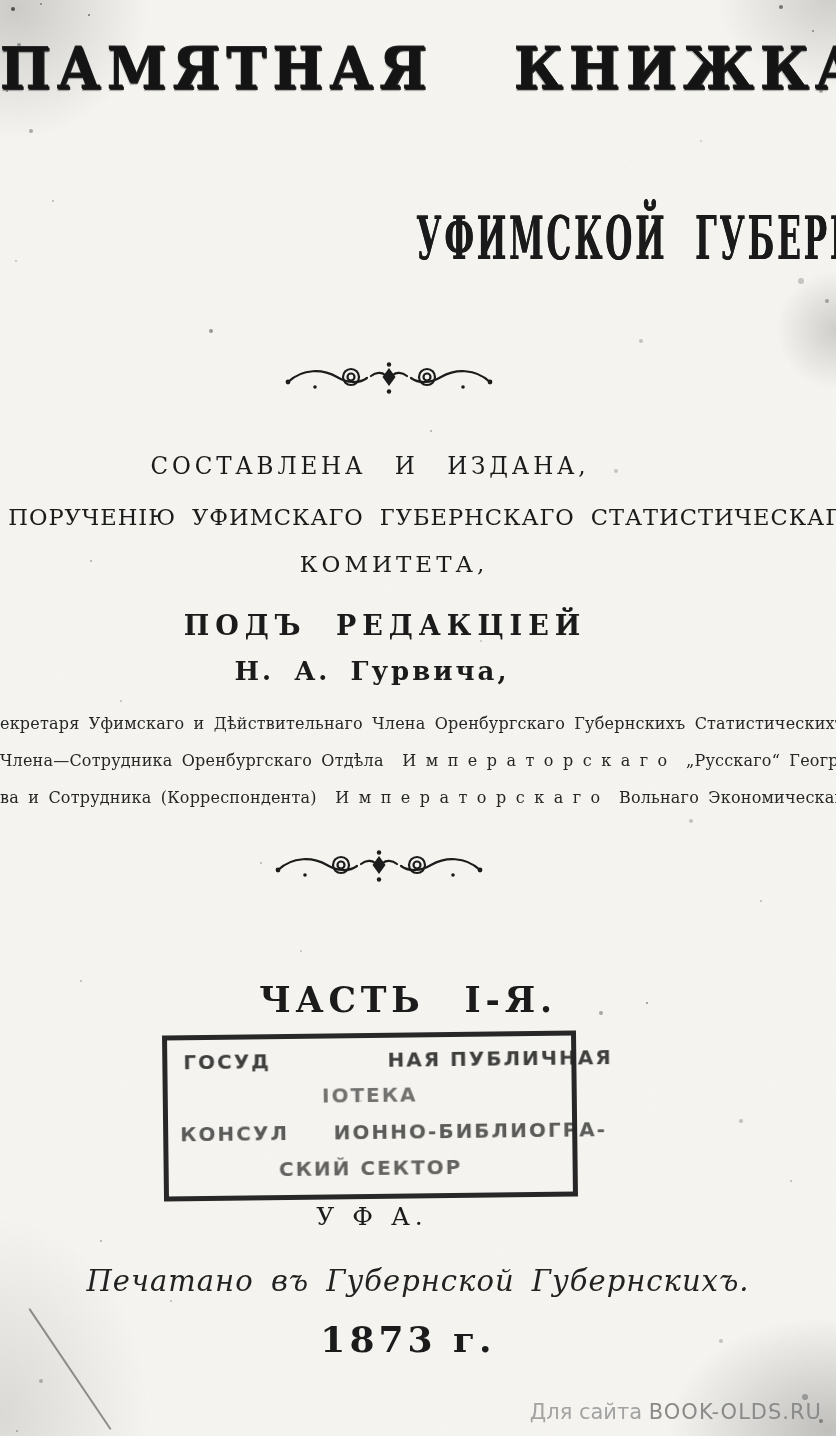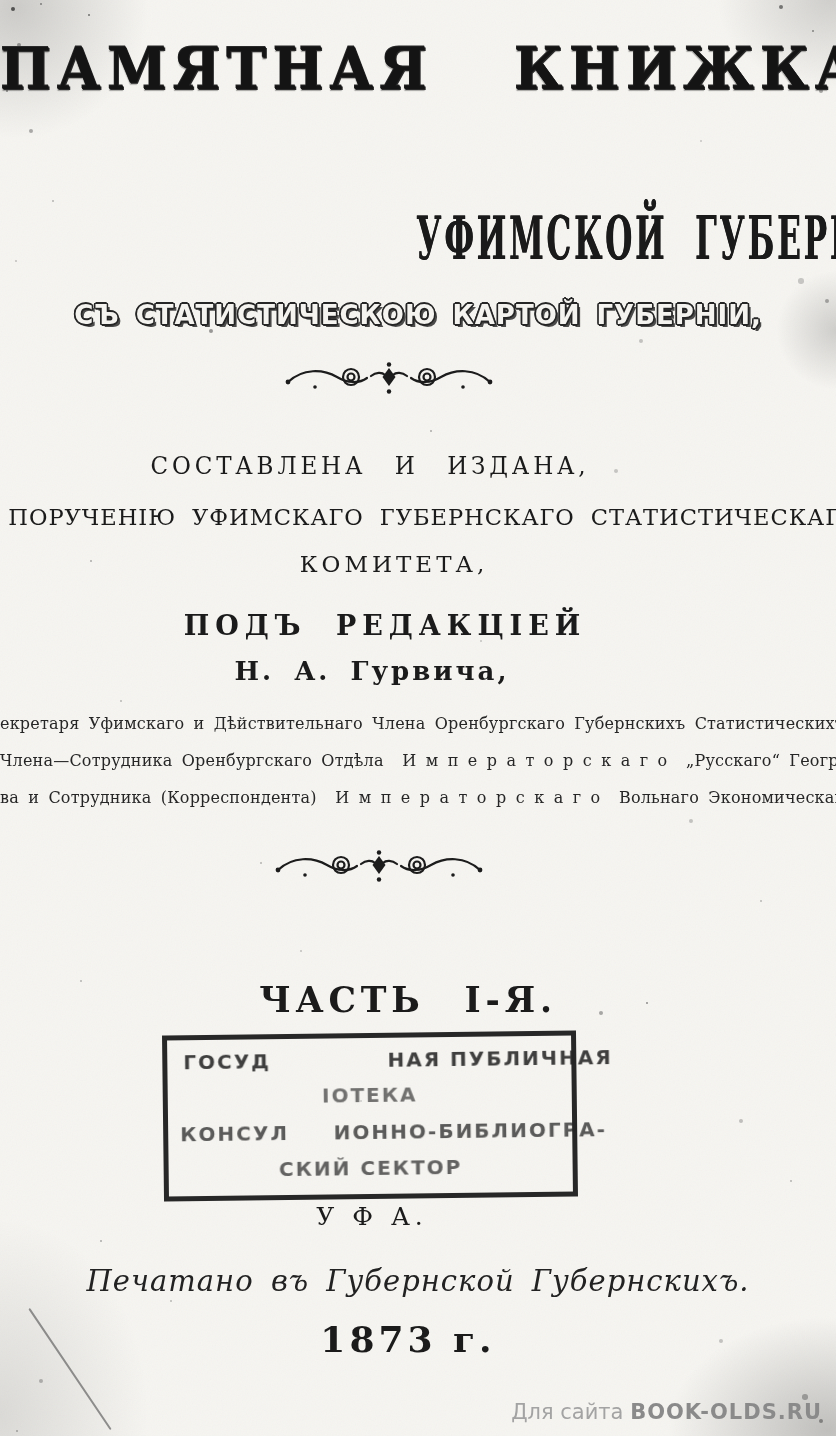--- a/index.html
+++ b/index.html
@@ -73,21 +73,21 @@
   .stamp-l4{top:118px;left:0;width:100%;text-align:center;opacity:.8;}
   .city{top:1202px;font-size:25px;letter-spacing:5px;transform:translateX(-46px);}
   .imprint{top:1264px;font-size:29px;font-style:italic;letter-spacing:1px;word-spacing:7px;color:#222;}
   .year{top:1318px;font-size:36px;font-weight:bold;letter-spacing:4px;transform:translateX(-10px);}
   
   .watermark{
     position:absolute;top:1400px;right:14px;
     font-family:"DejaVu Sans", sans-serif;font-size:21px;
     color:#a3a3a3;white-space:pre;
   }
-  .watermark b{color:#8a8a8a;font-weight:bold;letter-spacing:1px;text-align:right;}
+  .watermark b{color:#8a8a8a;font-weight:normal;letter-spacing:1px;text-align:right;}
   
   .scratch{
     position:absolute;top:1308px;left:30px;width:146px;height:2px;
     background:rgba(90,90,90,.65);
     transform:rotate(56deg);transform-origin:left top;
     border-radius:2px;
   }
   .smudge{position:absolute;pointer-events:none;}
   .smudge-tl{top:0;left:0;width:160px;height:150px;
     background:radial-gradient(ellipse at 10% 5%, rgba(60,60,60,.22), transparent 65%);}
@@ -143,21 +143,20 @@
   <div class="smudge smudge-br"></div>
   <div class="specks"></div>
   <div class="scratch"></div>
 
   <div class="abs title-main">ПАМЯТНАЯ КНИЖКА</div>
 
   <div class="abs title-sub">
     <span class="squeeze">УФИМСКОЙ ГУБЕРНІИ</span>
   </div>
 
-  <div class="abs subtitle">СЪ СТАТИСТИЧЕСКОЮ КАРТОЙ ГУБЕРНІИ,</div>
 
   <div class="divider divider-1">
     <svg width="212" height="36" viewBox="0 0 212 36">
       <g fill="none" stroke="#1c1c1c" stroke-width="2.2" stroke-linecap="round">
         <path d="M5 22 C20 8 40 9 54 17 C64 23 76 24 84 18"></path>
         <circle cx="68" cy="17" r="8"></circle>
         <circle cx="68" cy="17" r="3.5"></circle>
         <path d="M207 22 C192 8 172 9 158 17 C148 23 136 24 128 18"></path>
         <circle cx="144" cy="17" r="8"></circle>
         <circle cx="144" cy="17" r="3.5"></circle>

